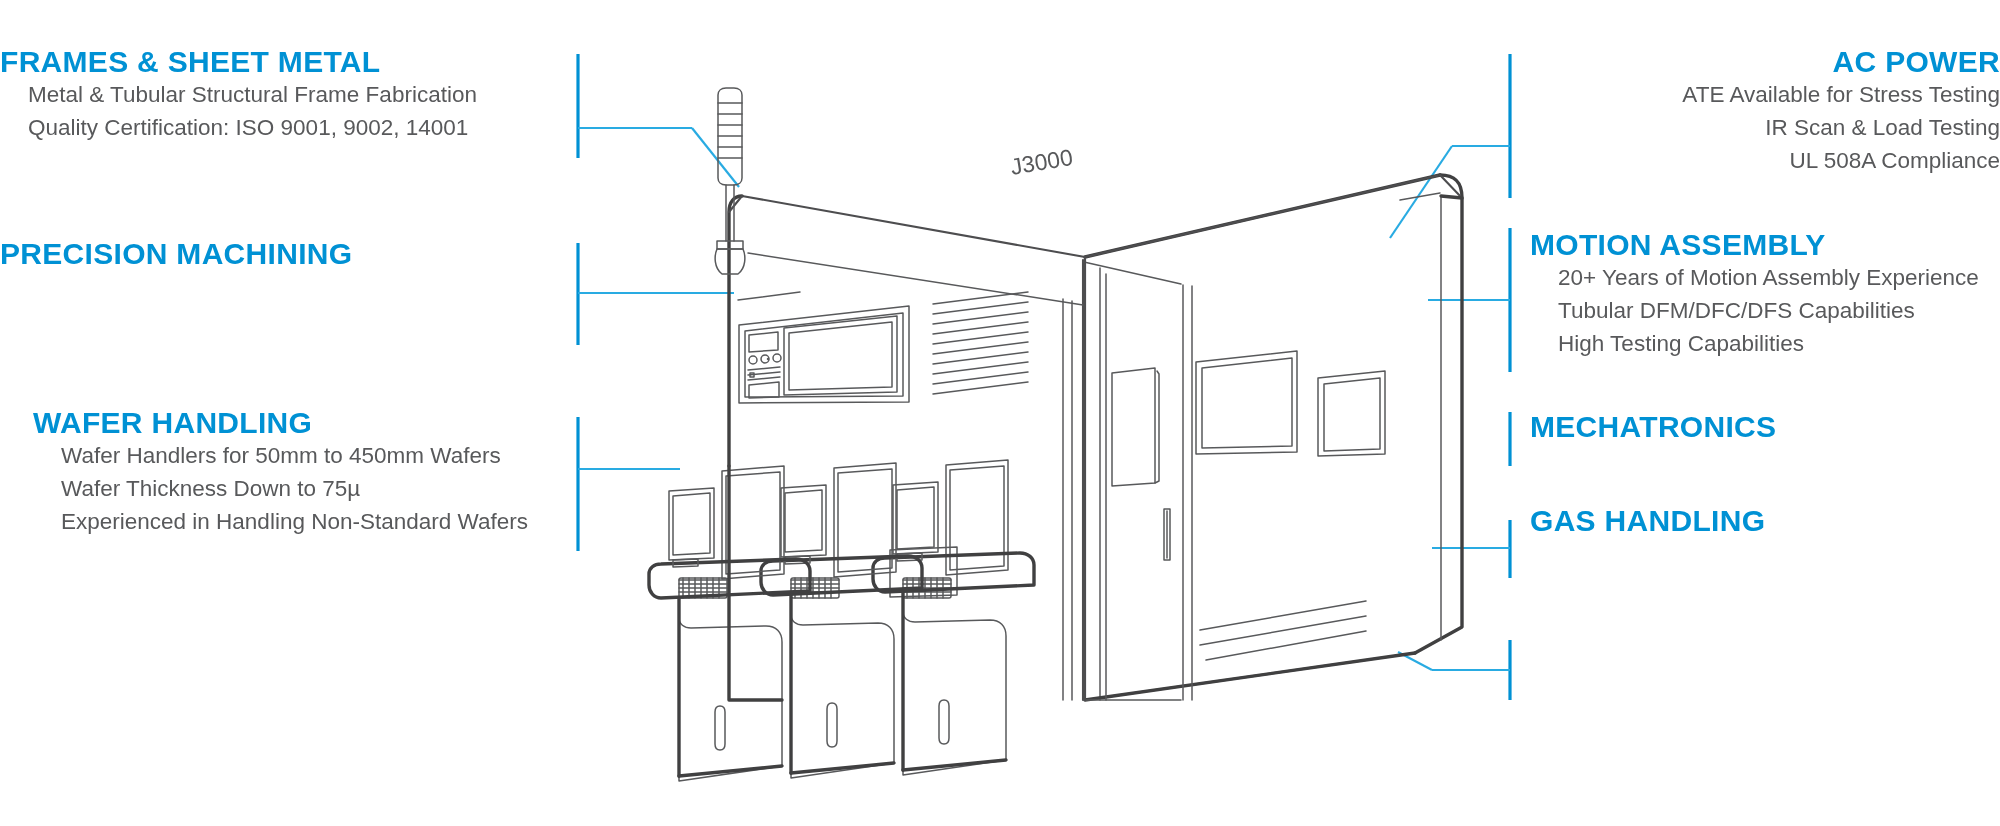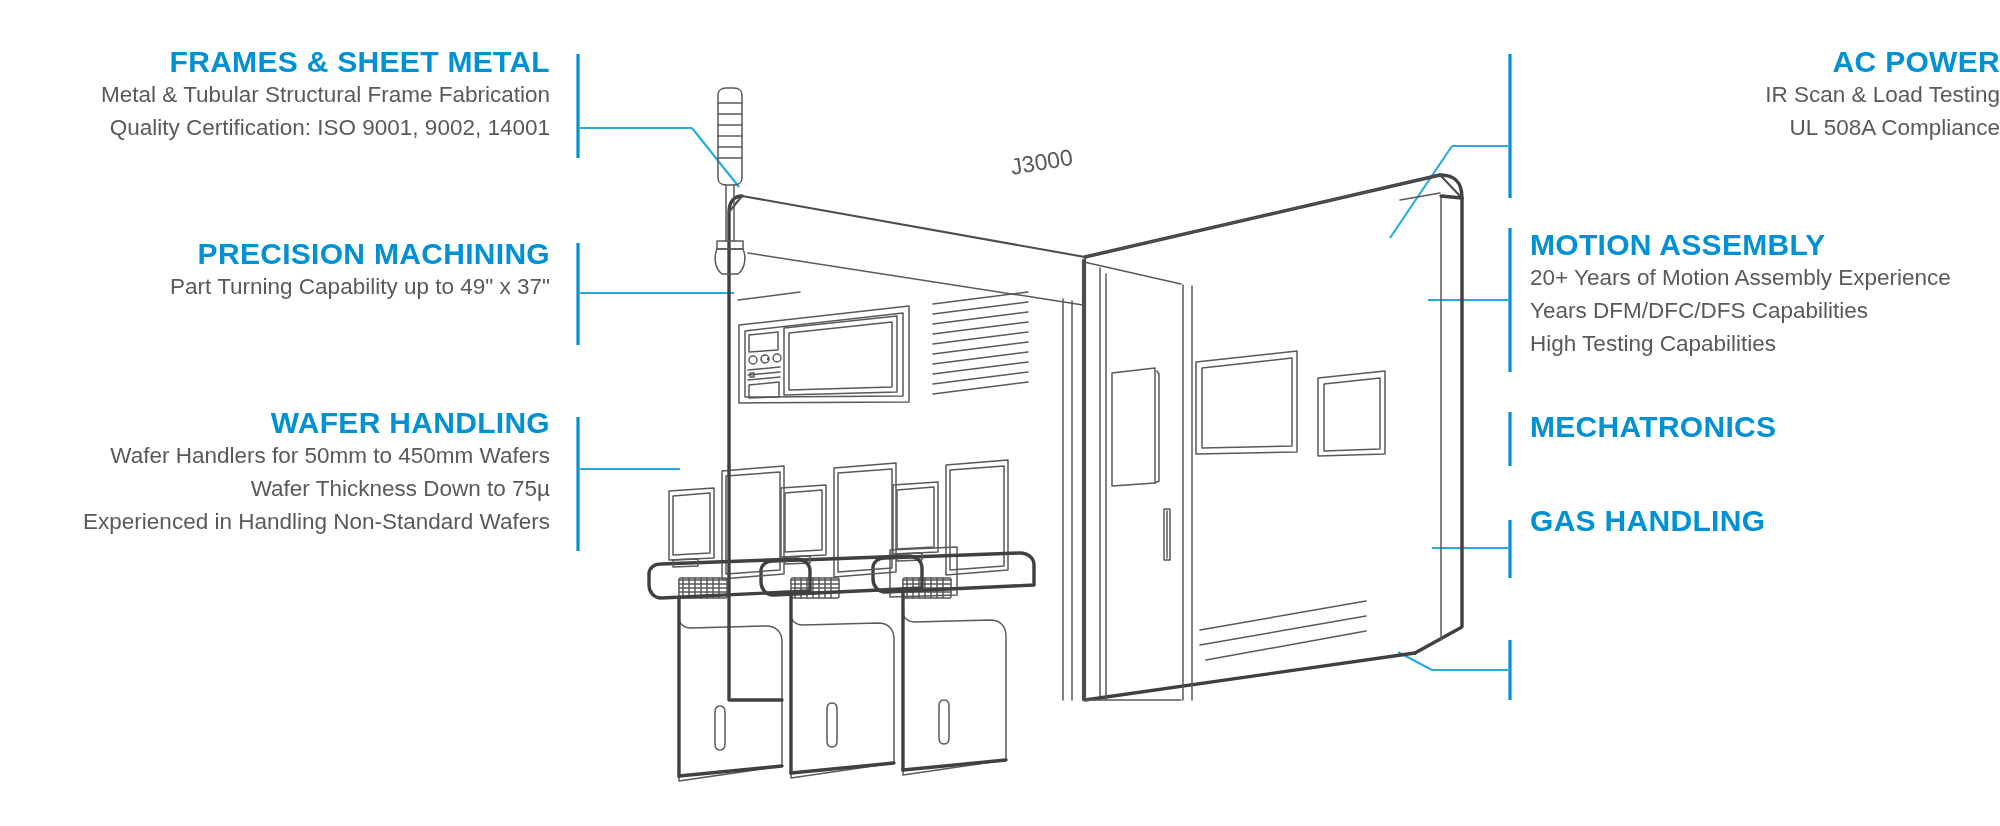--- a/index.html
+++ b/index.html
@@ -36,24 +36,25 @@
     letter-spacing: 0.3px;
     line-height: 1.18;
     white-space: nowrap;
   }
   .callout .line {
     color: #58595b;
     font-size: 22.5px;
     line-height: 1.46;
     white-space: nowrap;
     font-weight: normal;
+    margin-left: 28px;
   }
 
   .callout.left {
-    text-align: right;
+    text-align: left;
   }
   .callout.right {
     text-align: left;
   }
 
   
   #co-frames      { left: 0px;    top: 44px;  width: 550px; }
   #co-precision   { left: 0px;    top: 236px; width: 550px; }
   #co-wafer       { left: 0px;    top: 405px; width: 550px; padding-left: 33px; }
 
@@ -300,40 +301,40 @@
   </svg>
 
   <div class="callout left" id="co-frames">
     <div class="heading">FRAMES &amp; SHEET METAL</div>
     <div class="line">Metal &amp; Tubular Structural Frame Fabrication</div>
     <div class="line">Quality Certification: ISO 9001, 9002, 14001</div>
   </div>
 
   <div class="callout left" id="co-precision">
     <div class="heading">PRECISION MACHINING</div>
-    <div class="line">Part Turning Capability up to 49" x 37"</div>
   </div>
 
   <div class="callout left" id="co-wafer">
     <div class="heading">WAFER HANDLING</div>
     <div class="line">Wafer Handlers for 50mm to 450mm Wafers</div>
     <div class="line">Wafer Thickness Down to 75µ</div>
     <div class="line">Experienced in Handling Non-Standard Wafers</div>
   </div>
 
   <div class="callout right" id="co-acpower">
     <div class="heading">AC POWER</div>
+    <div class="line">ATE  Available for Stress Testing</div>
     <div class="line">IR Scan &amp; Load Testing</div>
     <div class="line">UL 508A Compliance</div>
   </div>
 
   <div class="callout right" id="co-motion">
     <div class="heading">MOTION ASSEMBLY</div>
     <div class="line">20+ Years of Motion Assembly Experience</div>
-    <div class="line">Years DFM/DFC/DFS Capabilities</div>
+    <div class="line">Tubular DFM/DFC/DFS Capabilities</div>
     <div class="line">High Testing Capabilities</div>
   </div>
 
   <div class="callout right" id="co-mechatronics">
     <div class="heading">MECHATRONICS</div>
   </div>
 
   <div class="callout right" id="co-gas">
     <div class="heading">GAS HANDLING</div>
   </div>

